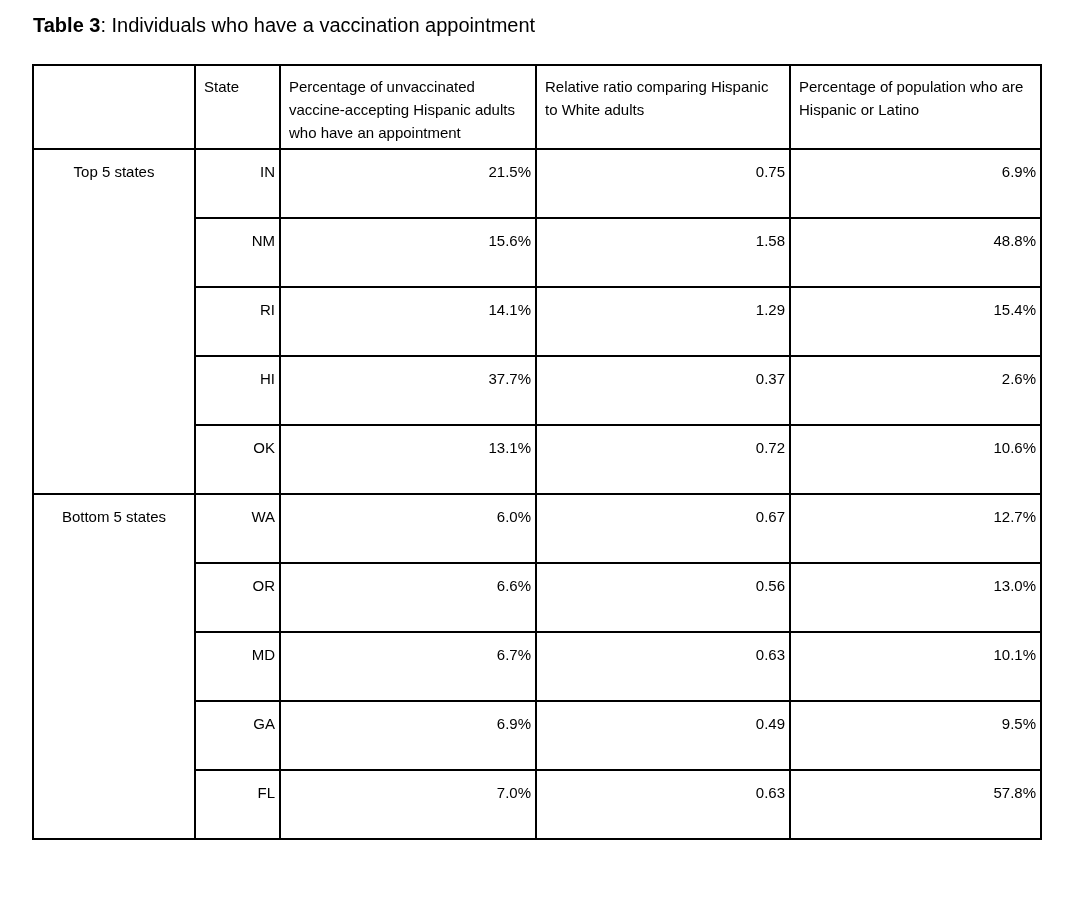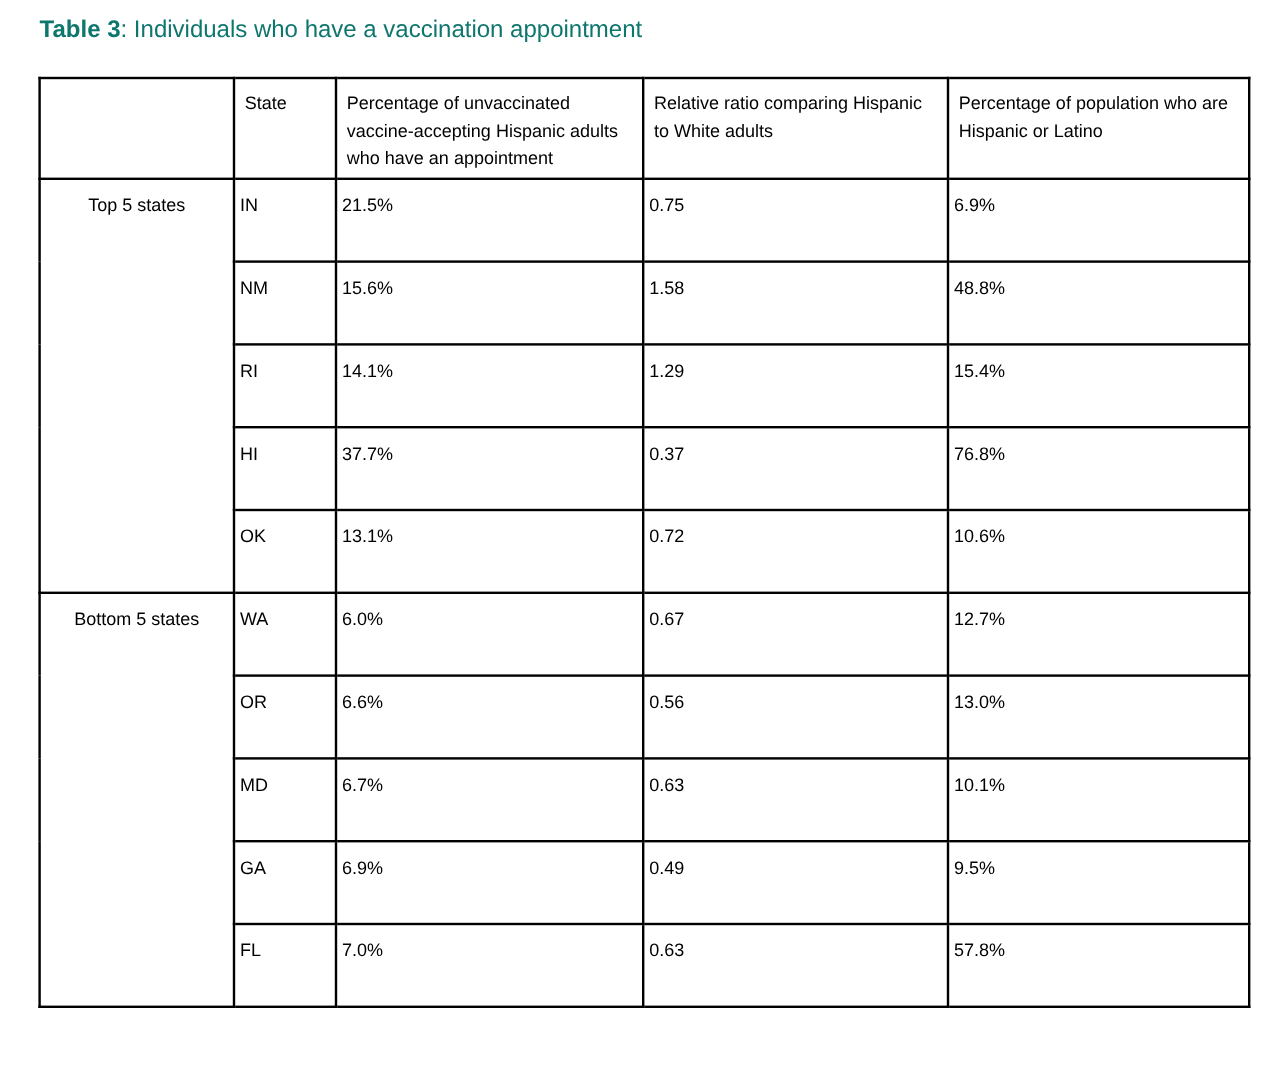--- a/index.html
+++ b/index.html
@@ -9,21 +9,21 @@
     width: 1072px;
     height: 900px;
     font-family: "Liberation Sans", sans-serif;
     color: #000000;
     -webkit-font-smoothing: antialiased;
   }
   .caption {
     margin: 14px 0 0 33px;
     font-size: 20px;
     line-height: 23px;
-    color: #0f766e;
+    color: #000000;
   }
   .caption .bold { font-weight: bold; }
   table.data-table {
     border-collapse: collapse;
     table-layout: fixed;
     margin: 27px 0 0 32px;
     width: 1008px;
   }
   col.c-group { width: 162px; }
   col.c-state { width: 85px; }
@@ -40,21 +40,21 @@
     background: #ffffff;
   }
   th {
     height: 84px;
     padding: 9px 10px 0 8px;
     text-align: left;
   }
   td {
     height: 69px;
     padding: 10px 4px 0 4px;
-    text-align: left;
+    text-align: right;
   }
   td.group-label {
     text-align: center;
     padding-left: 8px;
     padding-right: 8px;
   }
 </style>
 </head>
 <body>
 
@@ -95,21 +95,21 @@
     <tr>
       <td>RI</td>
       <td>14.1%</td>
       <td>1.29</td>
       <td>15.4%</td>
     </tr>
     <tr>
       <td>HI</td>
       <td>37.7%</td>
       <td>0.37</td>
-      <td>76.8%</td>
+      <td>2.6%</td>
     </tr>
     <tr>
       <td>OK</td>
       <td>13.1%</td>
       <td>0.72</td>
       <td>10.6%</td>
     </tr>
 
     <tr>
       <td class="group-label" rowspan="5">Bottom 5 states</td>

